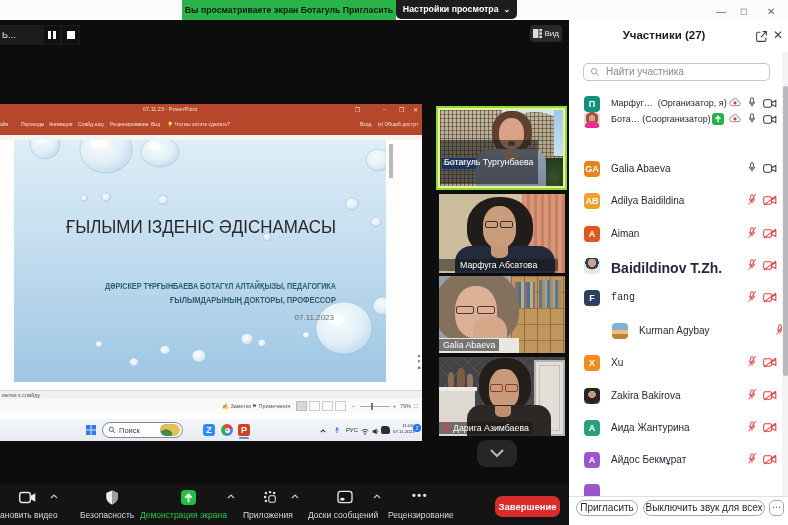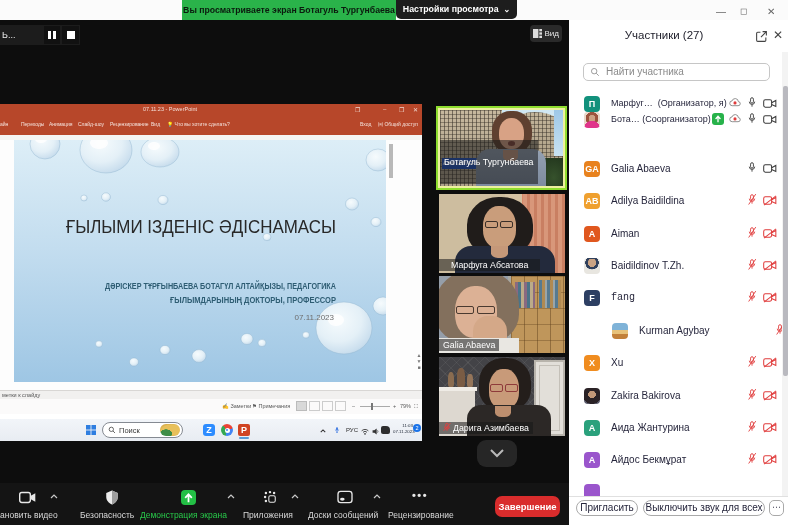--- a/index.html
+++ b/index.html
@@ -6,21 +6,21 @@
   body{width:788px;height:525px;position:relative;overflow:hidden;background:#fff;
        font-family:"Liberation Sans",sans-serif;transform:translateZ(0);}
   .abs{position:absolute;transform:translateZ(0);}
   .txt{white-space:nowrap;}
 </style>
 </head>
 <body>
 
 <div class="abs" style="left:0;top:0;width:788px;height:20px;background:#fbfbfb;"></div>
 <div class="abs" style="left:182px;top:0;width:214px;height:20px;background:#2ab34a;color:#0b1b0e;
-     font-size:8.7px;font-weight:bold;text-align:center;line-height:20px;white-space:nowrap;">Вы просматриваете экран Ботагуль Тургунбаева</div>
+     font-size:8.7px;font-weight:bold;text-align:center;line-height:20px;white-space:nowrap;">Вы просматриваете экран Ботагуль Пригласить</div>
 <div class="abs" style="left:396px;top:0;width:121px;height:19px;background:#1d1d1d;border-radius:0 0 5px 5px;
      color:#fff;font-size:8.8px;font-weight:bold;text-align:center;line-height:19px;white-space:nowrap;">Настройки просмотра&nbsp;&nbsp;<span style="font-size:8px;">⌄</span></div>
 
 <div class="abs" style="left:712px;top:5px;width:72px;height:16px;color:#666;font-size:10px;letter-spacing:0;">
   <span class="abs" style="left:4px;top:1px;">—</span>
   <span class="abs" style="left:28px;top:1px;font-size:9px;">◻</span>
   <span class="abs" style="left:55px;top:1px;">✕</span>
 </div>
 
 <div class="abs" style="left:0;top:20px;width:569px;height:463px;background:#0d0d0d;"></div>
@@ -201,21 +201,21 @@
 </div>
 
 <div class="abs tile" style="left:439px;top:194px;width:126px;height:79px;overflow:hidden;background:linear-gradient(90deg,#cdbd9f 0 52%,#d5c3a4 52% 66%,#d8896b 66% 100%);">
   <div class="abs" style="left:84px;top:0;width:42px;height:79px;background:repeating-linear-gradient(to right,#d8977a 0 4px,#c97f62 4px 7px);"></div>
   <div class="abs" style="left:28px;top:3px;width:66px;height:58px;background:#201c1a;border-radius:48% 48% 40% 40%;"></div>
   <div class="abs" style="left:44px;top:12px;width:33px;height:42px;background:#c99d7b;border-radius:46% 46% 42% 42%;"></div>
   <div class="abs" style="left:46px;top:27px;width:13px;height:7px;border:1px solid #3a2f28;border-radius:2px;box-sizing:border-box;"></div>
   <div class="abs" style="left:61px;top:27px;width:13px;height:7px;border:1px solid #3a2f28;border-radius:2px;box-sizing:border-box;"></div>
   <div class="abs" style="left:16px;top:52px;width:100px;height:27px;background:#232a3c;border-radius:16px 16px 0 0;"></div>
   <div class="abs" style="left:52px;top:52px;width:17px;height:12px;background:#c59879;border-radius:0 0 40% 40%;"></div>
-  <div class="abs" style="left:0;bottom:2px;background:rgba(24,24,24,.55);color:#fff;font-size:8.8px;line-height:12px;padding:0 12px;white-space:nowrap;">Марфуга Абсатова</div>
+  <div class="abs" style="left:0;bottom:2px;background:rgba(24,24,24,.55);color:#fff;font-size:8.8px;line-height:12px;padding:0 21px;white-space:nowrap;">Марфуга Абсатова</div>
 </div>
 
 <div class="abs tile" style="left:439px;top:276px;width:126px;height:77px;overflow:hidden;background:linear-gradient(90deg,#959ea9 0 55%,#a8a8a2 55% 60%,#bd9257 60% 100%);">
   <div class="abs" style="left:72px;top:0;width:54px;height:77px;background:#bf965b;background-image:repeating-linear-gradient(to right,rgba(90,60,25,.45) 0 1px,transparent 1px 13px),repeating-linear-gradient(to bottom,rgba(90,60,25,.35) 0 1px,transparent 1px 16px);"></div>
   <div class="abs" style="left:76px;top:6px;width:20px;height:26px;background:repeating-linear-gradient(to right,#8a6a80 0 3px,#4a7488 3px 6px,#bcab88 6px 9px);"></div>
   <div class="abs" style="left:100px;top:4px;width:22px;height:28px;background:repeating-linear-gradient(to right,#567a90 0 3px,#b08a52 3px 6px,#9aa5a8 6px 8px);"></div>
   <div class="abs" style="left:-4px;top:-6px;width:84px;height:74px;background:#83705d;border-radius:46% 46% 40% 40%;"></div>
   <div class="abs" style="left:16px;top:10px;width:42px;height:52px;background:#dcb195;border-radius:46% 46% 44% 44%;"></div>
   <div class="abs" style="left:17px;top:30px;width:18px;height:8px;border:1.3px solid #4a3a30;border-radius:2px;box-sizing:border-box;"></div>
   <div class="abs" style="left:38px;top:30px;width:18px;height:8px;border:1.3px solid #4a3a30;border-radius:2px;box-sizing:border-box;"></div>
@@ -300,21 +300,21 @@
   </svg>
 <div class="abs txt" style="left:308px;top:510px;color:#d9d9d9;font-size:8.5px;">Доски сообщений</div>
 
 <div class="abs txt" style="left:412px;top:489px;color:#e8e8e8;font-size:11px;letter-spacing:1.5px;font-weight:bold;">•••</div>
 <div class="abs txt" style="left:388px;top:510px;color:#d9d9d9;font-size:8.5px;">Рецензирование</div>
 
 <div class="abs" style="left:495px;top:496px;width:65px;height:21px;background:#d92c2c;border-radius:7px;color:#fff;font-size:9.5px;font-weight:bold;text-align:center;line-height:21px;">Завершение</div>
 
 <div class="abs" style="left:569px;top:20px;width:219px;height:505px;background:#fff;"></div>
 
-<div class="abs txt" style="left:569px;top:29px;width:190px;text-align:center;font-size:11.5px;font-weight:normal;color:#1c1c28;">Участники (27)</div>
+<div class="abs txt" style="left:569px;top:29px;width:190px;text-align:center;font-size:11.5px;font-weight:bold;color:#1c1c28;">Участники (27)</div>
 <svg class="abs" style="left:755px;top:30px;" width="13" height="13" viewBox="0 0 24 24">
     <path d="M10 4H5a2 2 0 0 0-2 2v13a2 2 0 0 0 2 2h13a2 2 0 0 0 2-2v-5" fill="none" stroke="#444" stroke-width="2"></path>
     <path d="M14 3h7v7M21 3L11 13" fill="none" stroke="#444" stroke-width="2"></path>
   </svg>
 <div class="abs txt" style="left:773px;top:28px;font-size:12px;color:#444;">✕</div>
 
 <div class="abs" style="left:583px;top:63px;width:187px;height:18px;border:1px solid #c6c6c6;border-radius:5px;box-sizing:border-box;background:#fff;color:#8a8a8a;font-size:10px;line-height:16px;padding-left:22px;">Найти участника</div>
 <svg class="abs" style="left:590px;top:67px;" width="10" height="10" viewBox="0 0 24 24">
     <circle cx="10" cy="10" r="6.5" fill="none" stroke="#8a8a8a" stroke-width="2"></circle>
     <line x1="15" y1="15" x2="21" y2="21" stroke="#8a8a8a" stroke-width="2"></line>
@@ -390,21 +390,21 @@
       <line x1="4" y1="26" x2="21" y2="1" stroke="#e03c3c" stroke-width="2.2"></line>
     </svg>
 <svg class="abs" style="left:194px;top:10px;" width="14" height="11" viewBox="0 0 30 22">
       <rect x="1.5" y="3" width="17" height="16" rx="3.5" fill="none" stroke="#e03c3c" stroke-width="2.2"></rect>
       <path d="M18.5 9.5l9-5v13l-9-4.5" fill="none" stroke="#e03c3c" stroke-width="2.2"></path>
       <line x1="2" y1="21" x2="28" y2="1" stroke="#e03c3c" stroke-width="2.2"></line>
     </svg>
 </div>
 <div class="abs" style="left:569px;top:250px;width:219px;height:32px;">
 <div class="abs" style="left:15px;top:8px;width:16px;height:16px;border-radius:4px;background:radial-gradient(circle at 50% 30%,#caa383 0 30%,#30405c 31% 48%,#e8e6e0 49% 100%),#b8c4cc;"></div>
-<div class="abs txt" style="left:42px;top:10px;font-size:10px;color:#26263c;">Baidildinov T.Zh.</div>
+<div class="abs txt" style="left:42px;top:10px;font-size:14px;color:#26263c;font-weight:bold;">Baidildinov T.Zh.</div>
 <svg class="abs" style="left:178px;top:8px;" width="10" height="13" viewBox="0 0 24 28">
       <path d="M12 2.5a3.4 3.4 0 0 1 3.4 3.4v6.2a3.4 3.4 0 0 1-6.8 0V5.9A3.4 3.4 0 0 1 12 2.5z" fill="none" stroke="#e03c3c" stroke-width="2.2"></path>
       <path d="M5.5 12a6.5 6.5 0 0 0 13 0M12 18.5V24" fill="none" stroke="#e03c3c" stroke-width="2.2"></path>
       <line x1="4" y1="26" x2="21" y2="1" stroke="#e03c3c" stroke-width="2.2"></line>
     </svg>
 <svg class="abs" style="left:194px;top:10px;" width="14" height="11" viewBox="0 0 30 22">
       <rect x="1.5" y="3" width="17" height="16" rx="3.5" fill="none" stroke="#e03c3c" stroke-width="2.2"></rect>
       <path d="M18.5 9.5l9-5v13l-9-4.5" fill="none" stroke="#e03c3c" stroke-width="2.2"></path>
       <line x1="2" y1="21" x2="28" y2="1" stroke="#e03c3c" stroke-width="2.2"></line>
     </svg>

